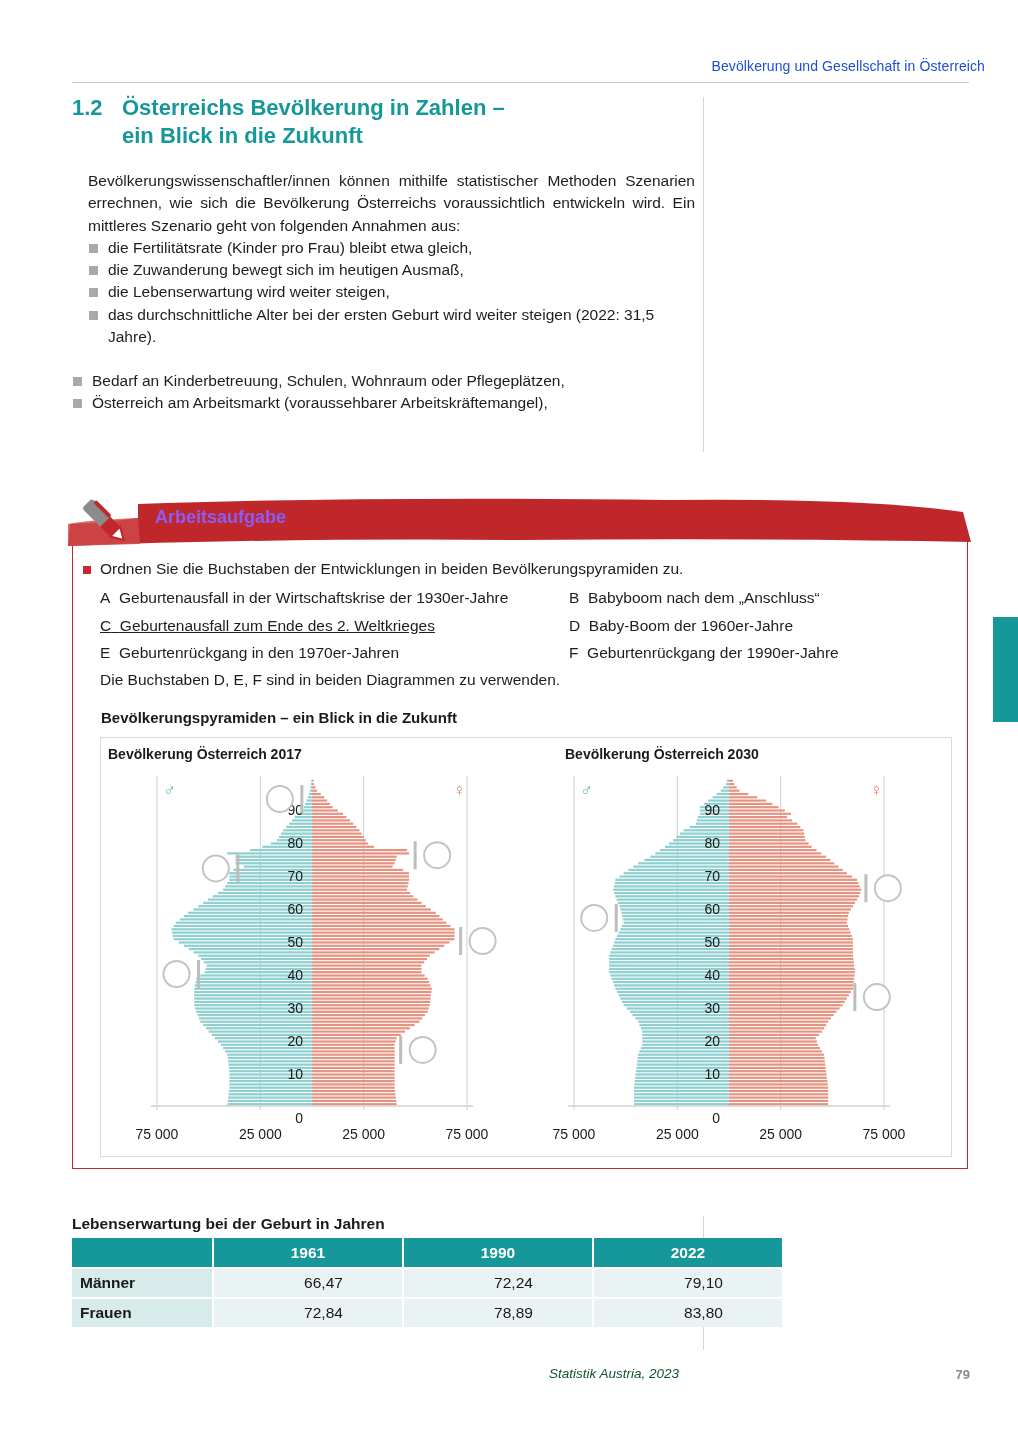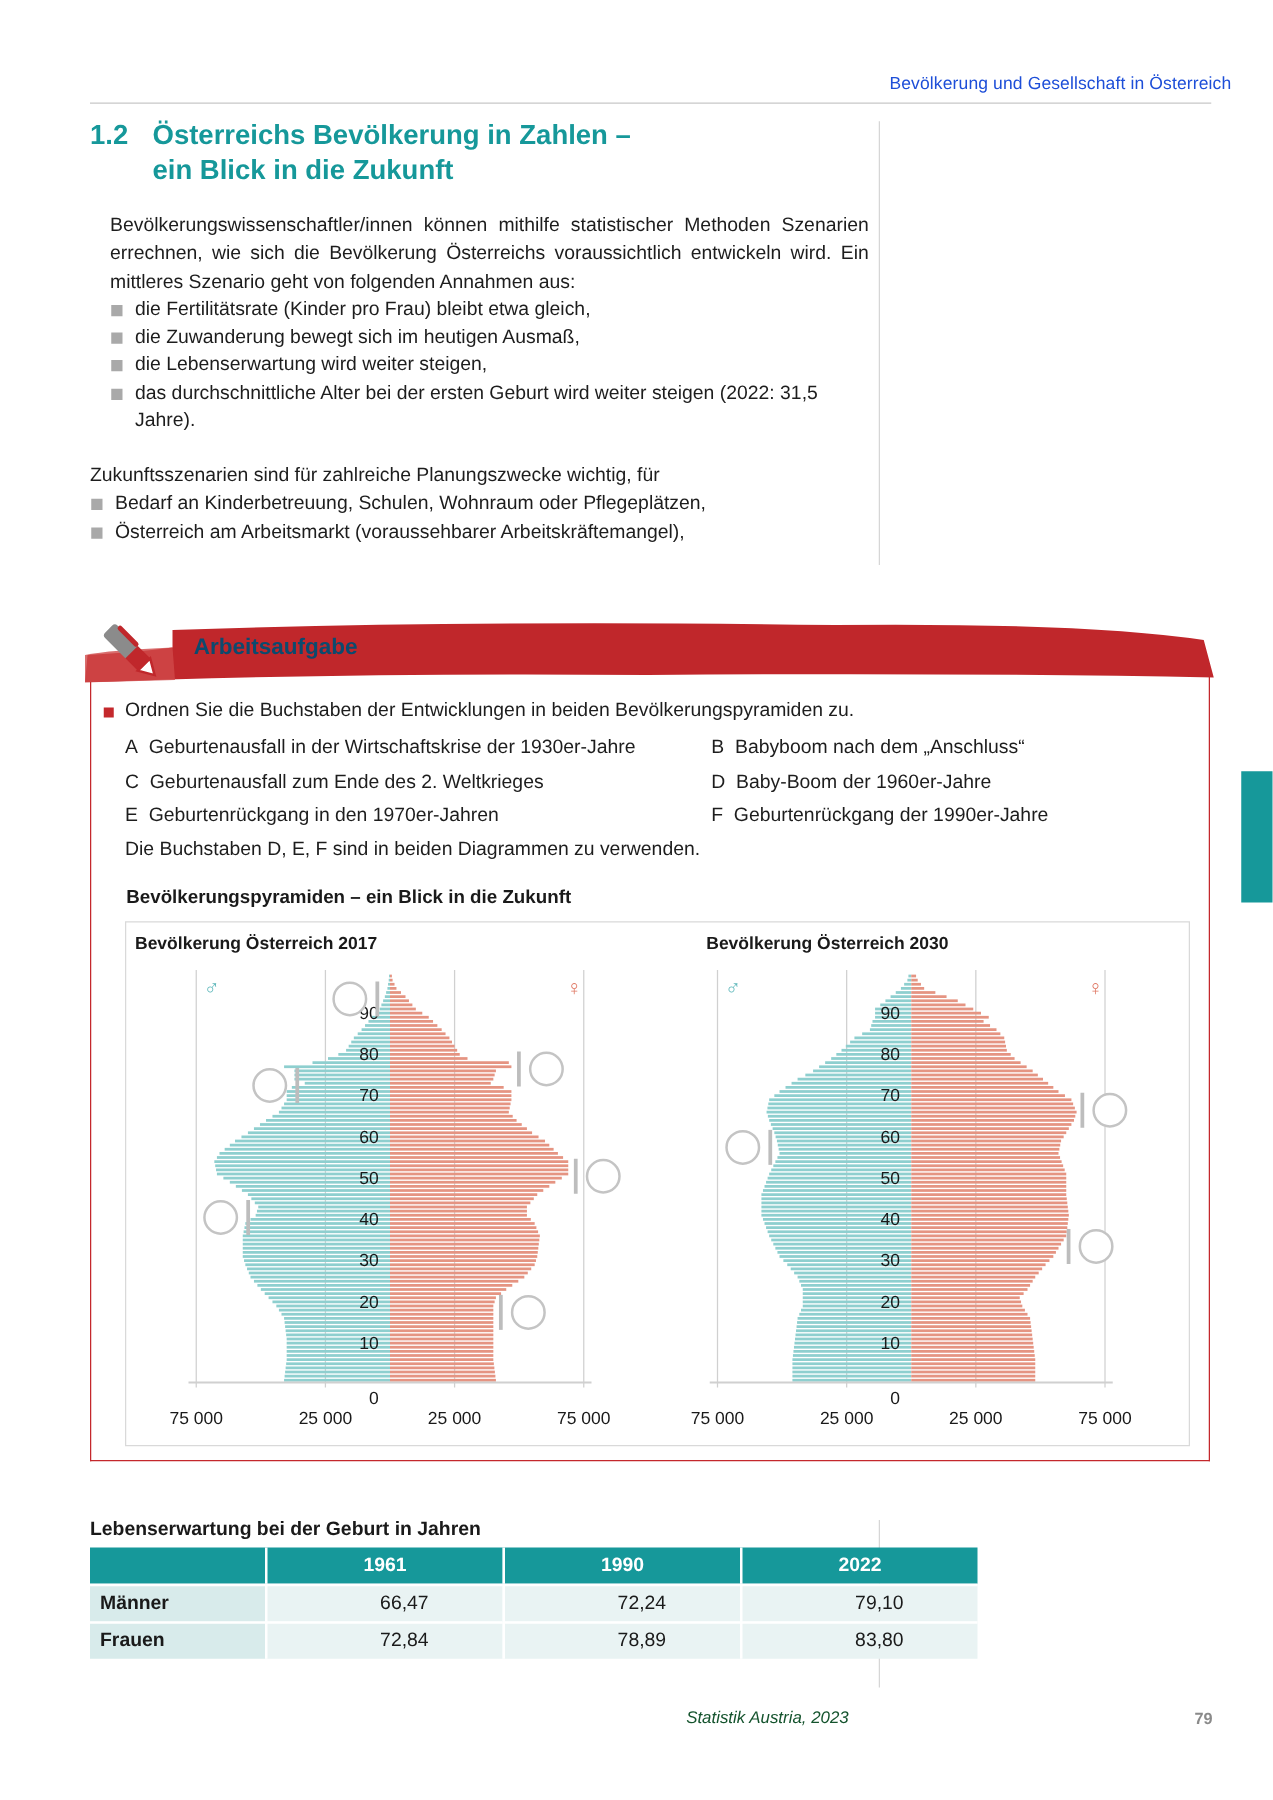--- a/index.html
+++ b/index.html
@@ -11,21 +11,21 @@
   .title{left:72px;top:94px;font-size:22px;font-weight:bold;color:#16989a;line-height:28px;}
   .title .num{display:inline-block;width:50px;}
   .title .l2{padding-left:50px;display:block;}
   .body-text{left:72px;width:607px;font-size:15.5px;line-height:22.3px;color:#1d1d1d;}
   .body-text p{margin:0;text-align:justify;}
   ul.sq{list-style:none;margin:0;padding:0;}
   ul.sq li{position:relative;padding-left:20px;}
   ul.sq li::before{content:"";position:absolute;left:1px;top:7px;width:9px;height:9px;background:#a9a9a9;}
   .task-box{left:72px;top:541px;width:896px;height:628px;border:1.5px solid #c4282c;border-top:none;box-sizing:border-box;}
   .task-banner{left:68px;top:494px;width:905px;height:52px;}
-  .task-title{left:155px;top:507px;font-size:18px;font-weight:bold;color:#0c4a6e;}
+  .task-title{left:155px;top:507px;font-size:18px;font-weight:bold;color:#8b5cf6;}
   .task-lines{left:100px;top:560px;width:820px;font-size:15.5px;color:#1d1d1d;}
   .task-lines .row{position:absolute;white-space:nowrap;}
   .red-sq{position:absolute;left:-17px;top:6px;width:8px;height:8px;background:#c4282c;}
   .subhead{left:101px;top:709px;font-size:15px;font-weight:bold;}
   .chart-frame{left:100px;top:737px;width:852px;height:420px;border:1px solid #d9d9d9;box-sizing:border-box;}
   .chart-title{font-size:14px;font-weight:bold;}
   svg text{font-family:"Liberation Sans",sans-serif;}
   .side-tab{left:993px;top:617px;width:25px;height:105px;background:#16989a;}
   .tbl-title{left:72px;top:1215px;font-size:15.5px;font-weight:bold;}
   table.le{position:absolute;left:72px;top:1238px;width:710px;border-collapse:separate;border-spacing:0;font-size:15.5px;}
@@ -52,21 +52,20 @@
 <div class="abs body-text" style="top:170px;margin-left:16px;">
   <p>Bevölkerungswissenschaftler/innen können mithilfe statistischer Methoden Szenarien errechnen, wie sich die Bevölkerung Österreichs voraussichtlich entwickeln wird. Ein mittleres Szenario geht von folgenden Annahmen aus:</p>
   <ul class="sq">
     <li>die Fertilitätsrate (Kinder pro Frau) bleibt etwa gleich,</li>
     <li>die Zuwanderung bewegt sich im heutigen Ausmaß,</li>
     <li>die Lebenserwartung wird weiter steigen,</li>
     <li>das durchschnittliche Alter bei der ersten Geburt wird weiter steigen (2022: 31,5 Jahre).</li>
   </ul>
 </div>
 <div class="abs body-text" style="top:370px;">
-  <p>Zukunftsszenarien sind für zahlreiche Planungszwecke wichtig, für</p>
   <ul class="sq">
     <li>Bedarf an Kinderbetreuung, Schulen, Wohnraum oder Pflegeplätzen,</li>
     <li>Österreich am Arbeitsmarkt (voraussehbarer Arbeitskräftemangel),</li>
   </ul>
 </div>
 
 <div class="abs task-box"></div>
 <svg class="abs task-banner" viewBox="0 0 905 52" preserveAspectRatio="none">
   <path d="M70 10 Q300 2 600 6 Q800 4 895 18 L903 48 Q700 44 450 46 Q200 44 0 52 L2 30 Q40 28 70 24 Z" fill="#c0272b"></path>
   <path d="M0 30 Q20 26 70 24 L72 50 L0 52 Z" fill="#d04a4a" opacity="0.8"></path>
@@ -81,21 +80,21 @@
 </svg>
 <div class="abs task-title">Arbeitsaufgabe</div>
 
 <div class="abs task-lines">
   <div class="row" style="top:0;left:0;">
     <span class="red-sq"></span>
     <span>Ordnen Sie die Buchstaben der Entwicklungen in beiden Bevölkerungspyramiden zu.</span>
   </div>
   <div class="row" style="top:29px;left:0;"><span>A</span>&nbsp; <span>Geburtenausfall in der Wirtschaftskrise der 1930er-Jahre</span></div>
   <div class="row" style="top:29px;left:469px;"><span>B</span>&nbsp; <span>Babyboom nach dem „Anschluss“</span></div>
-  <div class="row" style="top:57px;left:0;"><span>C</span>&nbsp; <span>Geburtenausfall zum Ende des 2. Weltkrieges</span></div>
+  <div class="row" style="top:57px;left:0;text-decoration:underline;"><span>C</span>&nbsp; <span>Geburtenausfall zum Ende des 2. Weltkrieges</span></div>
   <div class="row" style="top:57px;left:469px;text-align:center;"><span>D</span>&nbsp; <span>Baby-Boom der 1960er-Jahre</span></div>
   <div class="row" style="top:84px;left:0;"><span>E</span>&nbsp; <span>Geburtenrückgang in den 1970er-Jahren</span></div>
   <div class="row" style="top:84px;left:469px;"><span>F</span>&nbsp; <span>Geburtenrückgang der 1990er-Jahre</span></div>
   <div class="row" style="top:111px;left:0;">Die Buchstaben D, E, F sind in beiden Diagrammen zu verwenden.</div>
 </div>
 
 <div class="abs subhead">Bevölkerungspyramiden – ein Blick in die Zukunft</div>
 
 <div class="abs chart-frame"></div>
 

